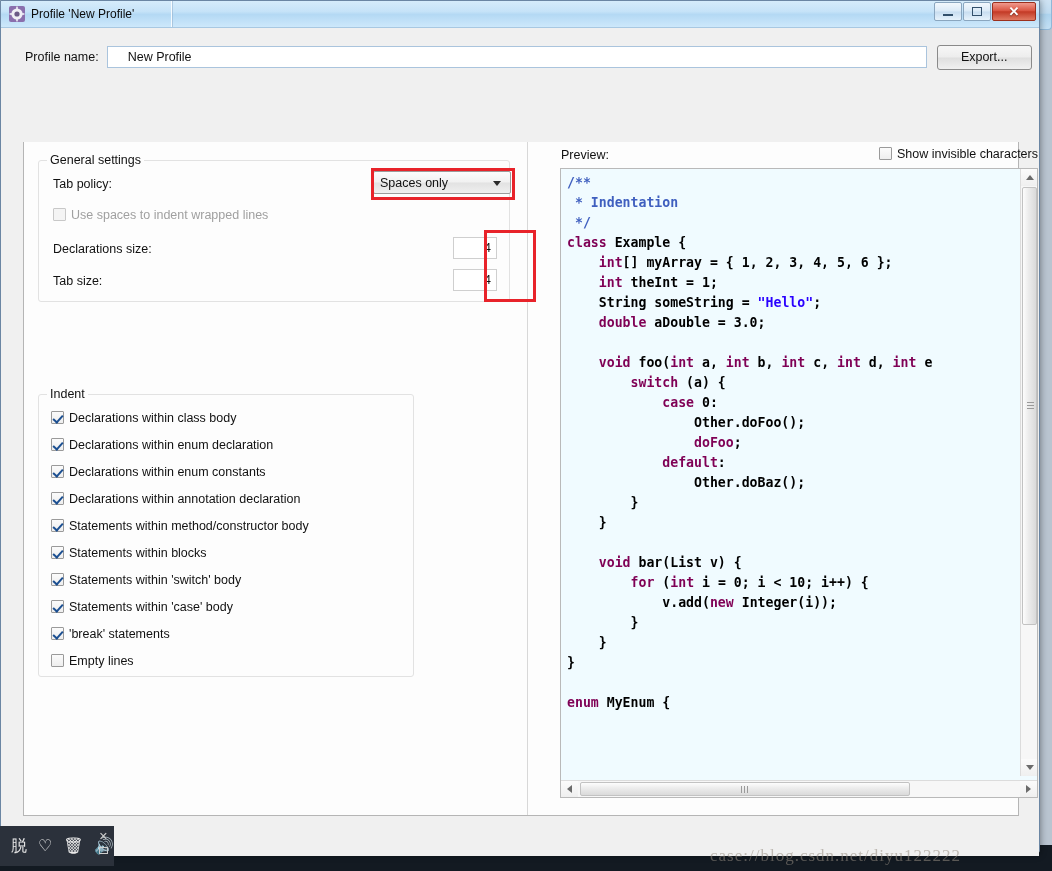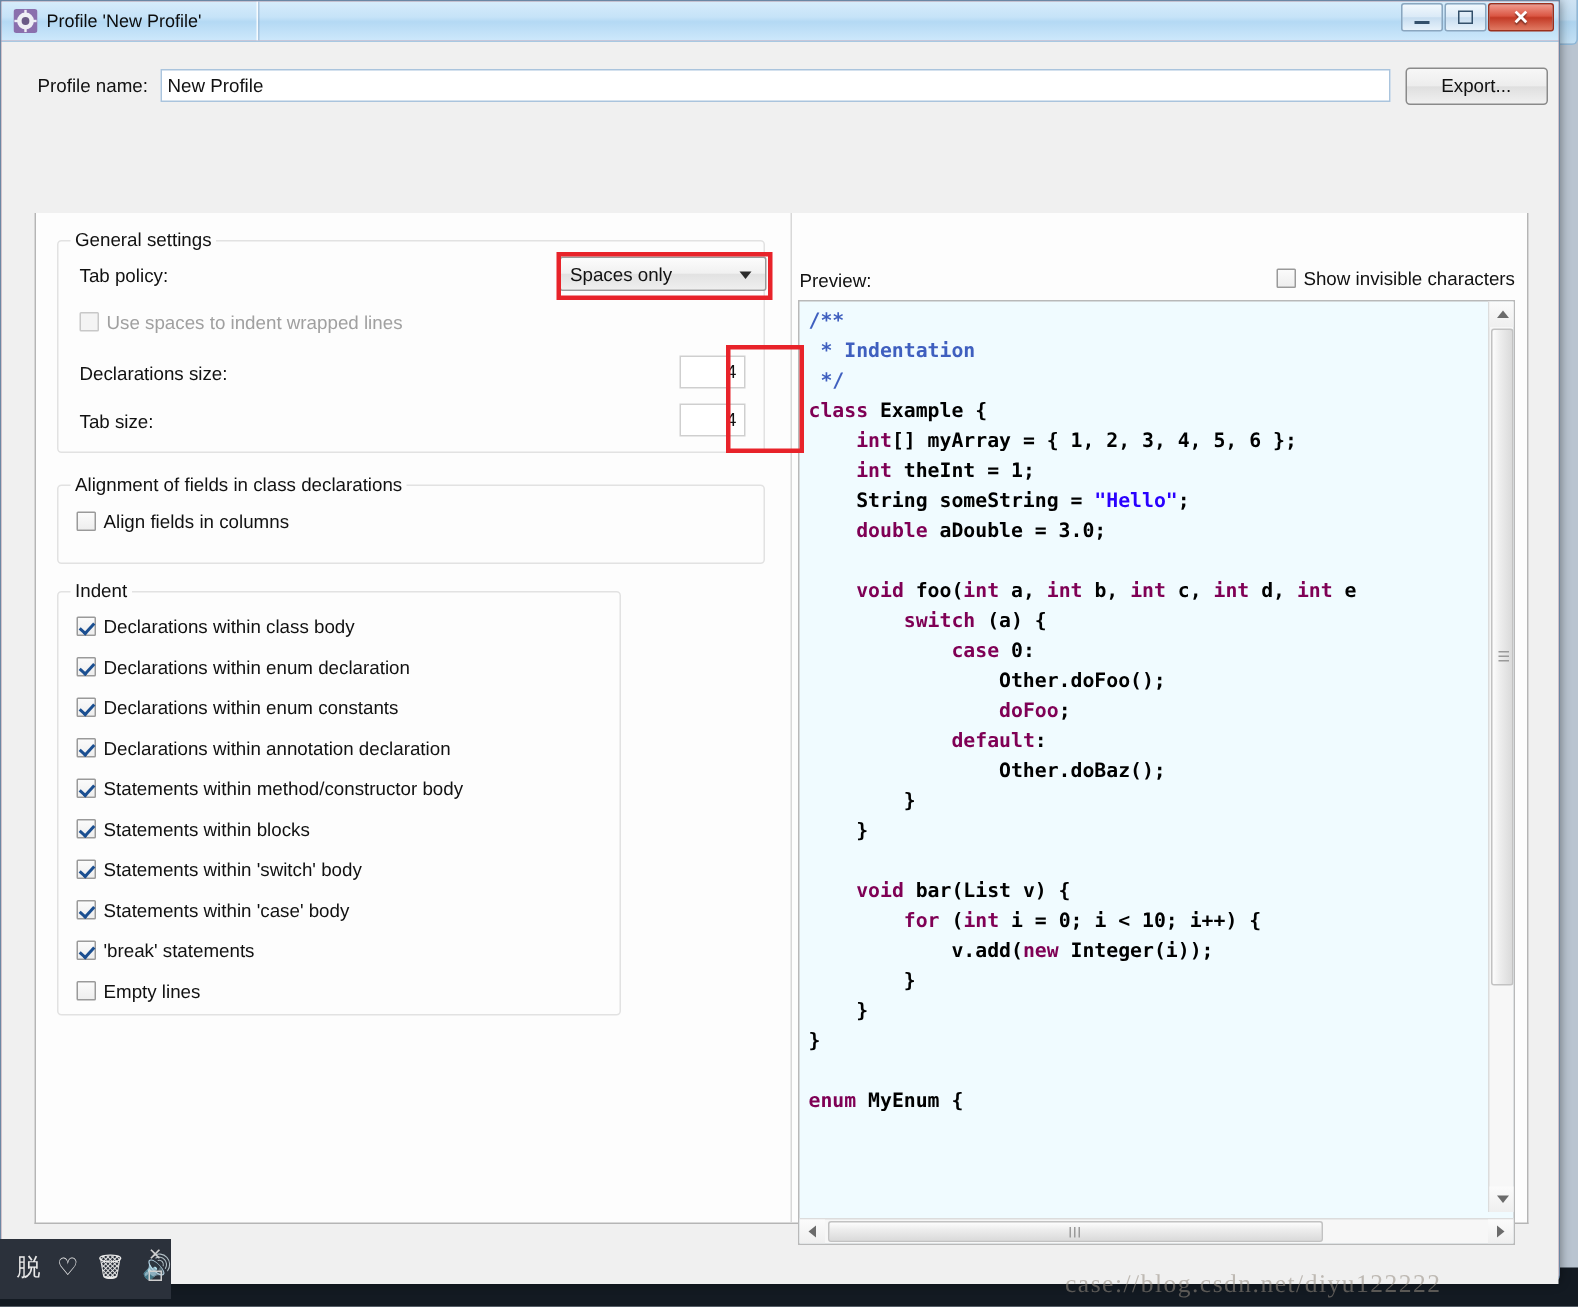--- a/index.html
+++ b/index.html
@@ -54,21 +54,21 @@
 
   
   #dialog {
     position: absolute;
     left: 0px; top: 0px;
     width: 1040px;
     height: 855px;
     box-sizing: border-box;
     border: 1px solid #6b86a3;
     border-radius: 0 0 5px 5px;
-    background: #fca5a5;
+    background: #fef9c3;
     box-shadow: 0 0 7px rgba(0,0,0,0.45);
   }
   #titlebar {
     position: relative;
     height: 26px;
     background: linear-gradient(to bottom, #d6ecfb 0%, #c6e3f8 40%, #b4d9f4 52%, #cde8fb 100%);
     border-bottom: 1px solid #a8c8e2;
     display: flex;
     align-items: center;
     overflow: hidden;
@@ -140,21 +140,21 @@
   }
   #profile-input {
     margin-left: 8px;
     width: 820px;
     height: 22px;
     box-sizing: border-box;
     border: 1px solid #aac4dd;
     background: #fff;
     font-family: "Liberation Sans", sans-serif;
     font-size: 12.5px;
-    padding: 0 4px;
+    padding: 0 20px;
     color: #111;
     outline: none;
   }
   #export-btn {
     margin-left: 10px;
     width: 95px; height: 25px;
     box-sizing: border-box;
     border: 1px solid #8a8a8a;
     border-radius: 3px;
     background: linear-gradient(to bottom, #f7f7f7 0%, #ededed 48%, #dfdfdf 52%, #f0f0f0 100%);
@@ -215,22 +215,22 @@
     width: 500px; height: 100%;
   }
   #vsplit {
     position: absolute;
     left: 503px; top: 0;
     width: 1px; height: 100%;
     background: #d8d8d8;
   }
   #right-col {
     position: absolute;
-    left: 504px; top: 0;
-    width: 486px; height: 100%; margin-top: 32px;
+    left: 532px; top: 0;
+    width: 486px; height: 100%;
   }
 
   .group {
     position: absolute;
     border: 1px solid #e2e2e2;
     border-radius: 3px;
     box-sizing: border-box;
     background: transparent;
   }
   .group-title {
@@ -580,26 +580,20 @@
           <div class="fieldrow" style="left:14px; top:81px;">Declarations size:</div>
           <div class="numfield" style="left:414px; top:76px;">4</div>
 
           <div class="fieldrow" style="left:14px; top:113px;">Tab size:</div>
           <div class="numfield" style="left:414px; top:108px;">4</div>
         </div>
 
         <div class="redbox" style="left:347px; top:26px; width:144px; height:32px;"></div>
         <div class="redbox" style="left:460px; top:88px; width:52px; height:72px;"></div>
 
-        <div class="group" style="left:14px; top:181px; width:472px; height:53px;">
-          <div class="group-title">Alignment of fields in class declarations</div>
-          <div class="fieldrow" style="left:12px; top:17px;">
-            <span class="cb"></span><span>Align fields in columns</span>
-          </div>
-        </div>
 
         <div class="group" style="left:14px; top:252px; width:376px; height:283px;">
           <div class="group-title">Indent</div>
 
           <div class="fieldrow" style="left:12px; top:16px;">
             <span class="cb checked"></span><span>Declarations within class body</span>
           </div>
           <div class="fieldrow" style="left:12px; top:43px;">
             <span class="cb checked"></span><span>Declarations within enum declaration</span>
           </div>

